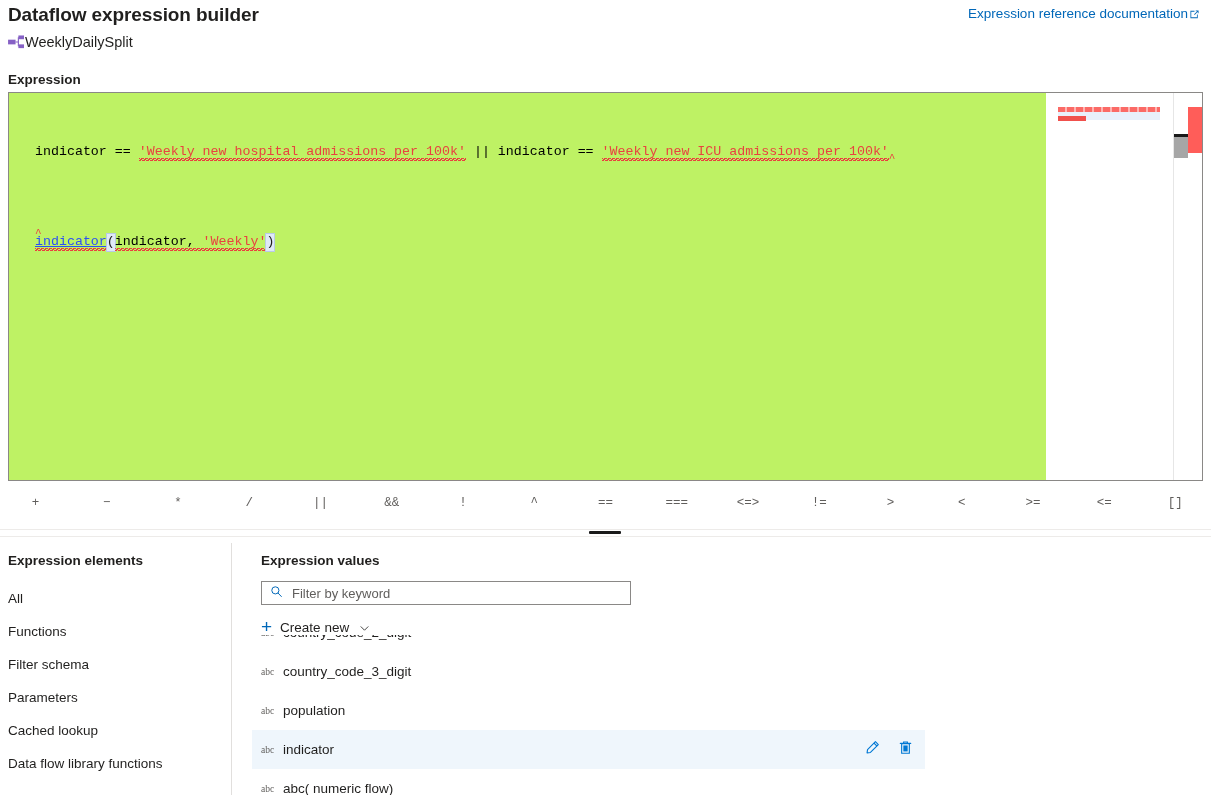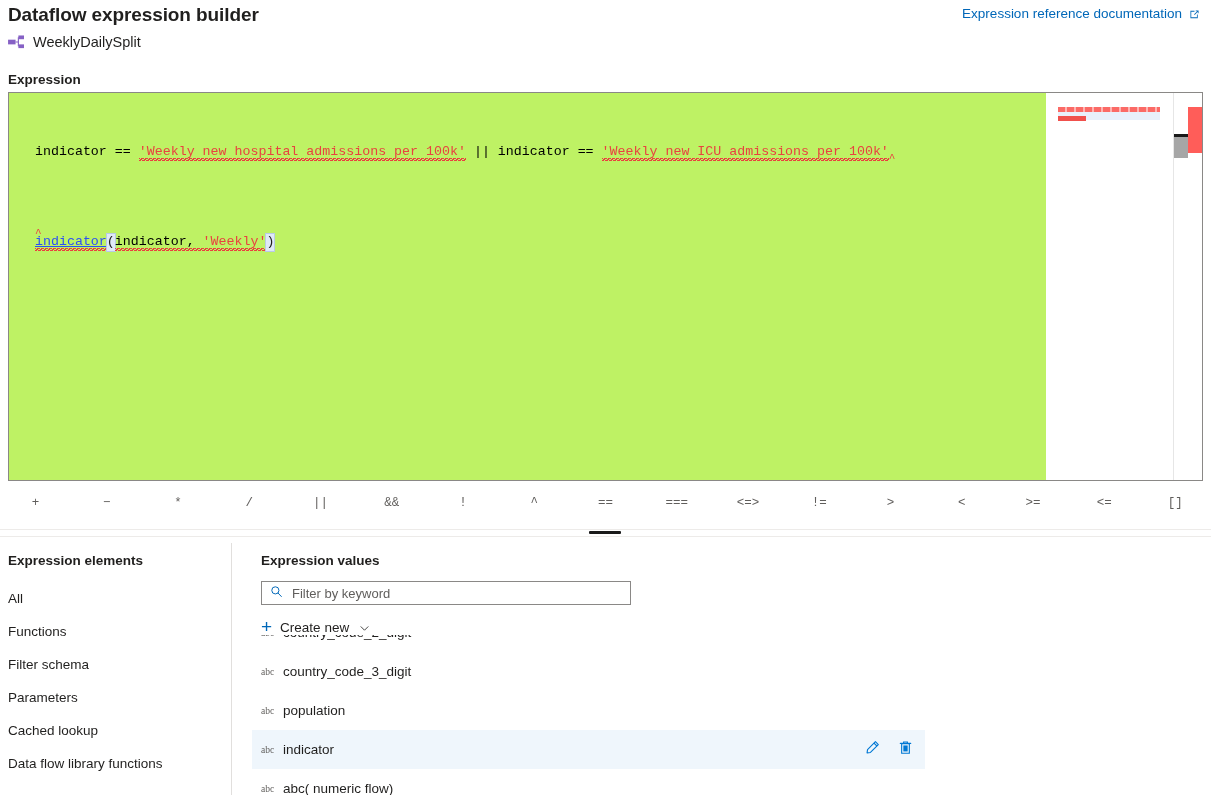--- a/index.html
+++ b/index.html
@@ -13,26 +13,26 @@
   }
   
   #header{position:absolute;left:0;top:0;width:1211px;height:92px;}
   #page-title{
     position:absolute;left:8px;top:4px;
     font-size:19px;font-weight:bold;color:#201f1e;letter-spacing:-0.1px;
   }
   #doc-link{
     position:absolute;right:10px;top:6px;
     font-size:13.5px;color:#0067b8;text-decoration:none;
-    display:flex;align-items:center;gap:6px;cursor:pointer;
+    display:flex;align-items:center;cursor:pointer;
   }
   #doc-link .ext{display:inline-block;width:13px;height:13px;position:relative;top:1px;}
   #stream-row{
     position:absolute;left:8px;top:34px;
-    display:flex;align-items:center;gap:8px;
+    display:flex;align-items:center;
     font-size:14.5px;color:#201f1e;
   }
   .split-icon{width:17px;height:15px;display:block;}
   #expression-label{
     position:absolute;left:8px;top:72px;
     font-size:13.5px;font-weight:bold;color:#201f1e;
   }
   
   #editor-wrap{
     position:absolute;left:8px;top:92px;width:1195px;height:389px;

